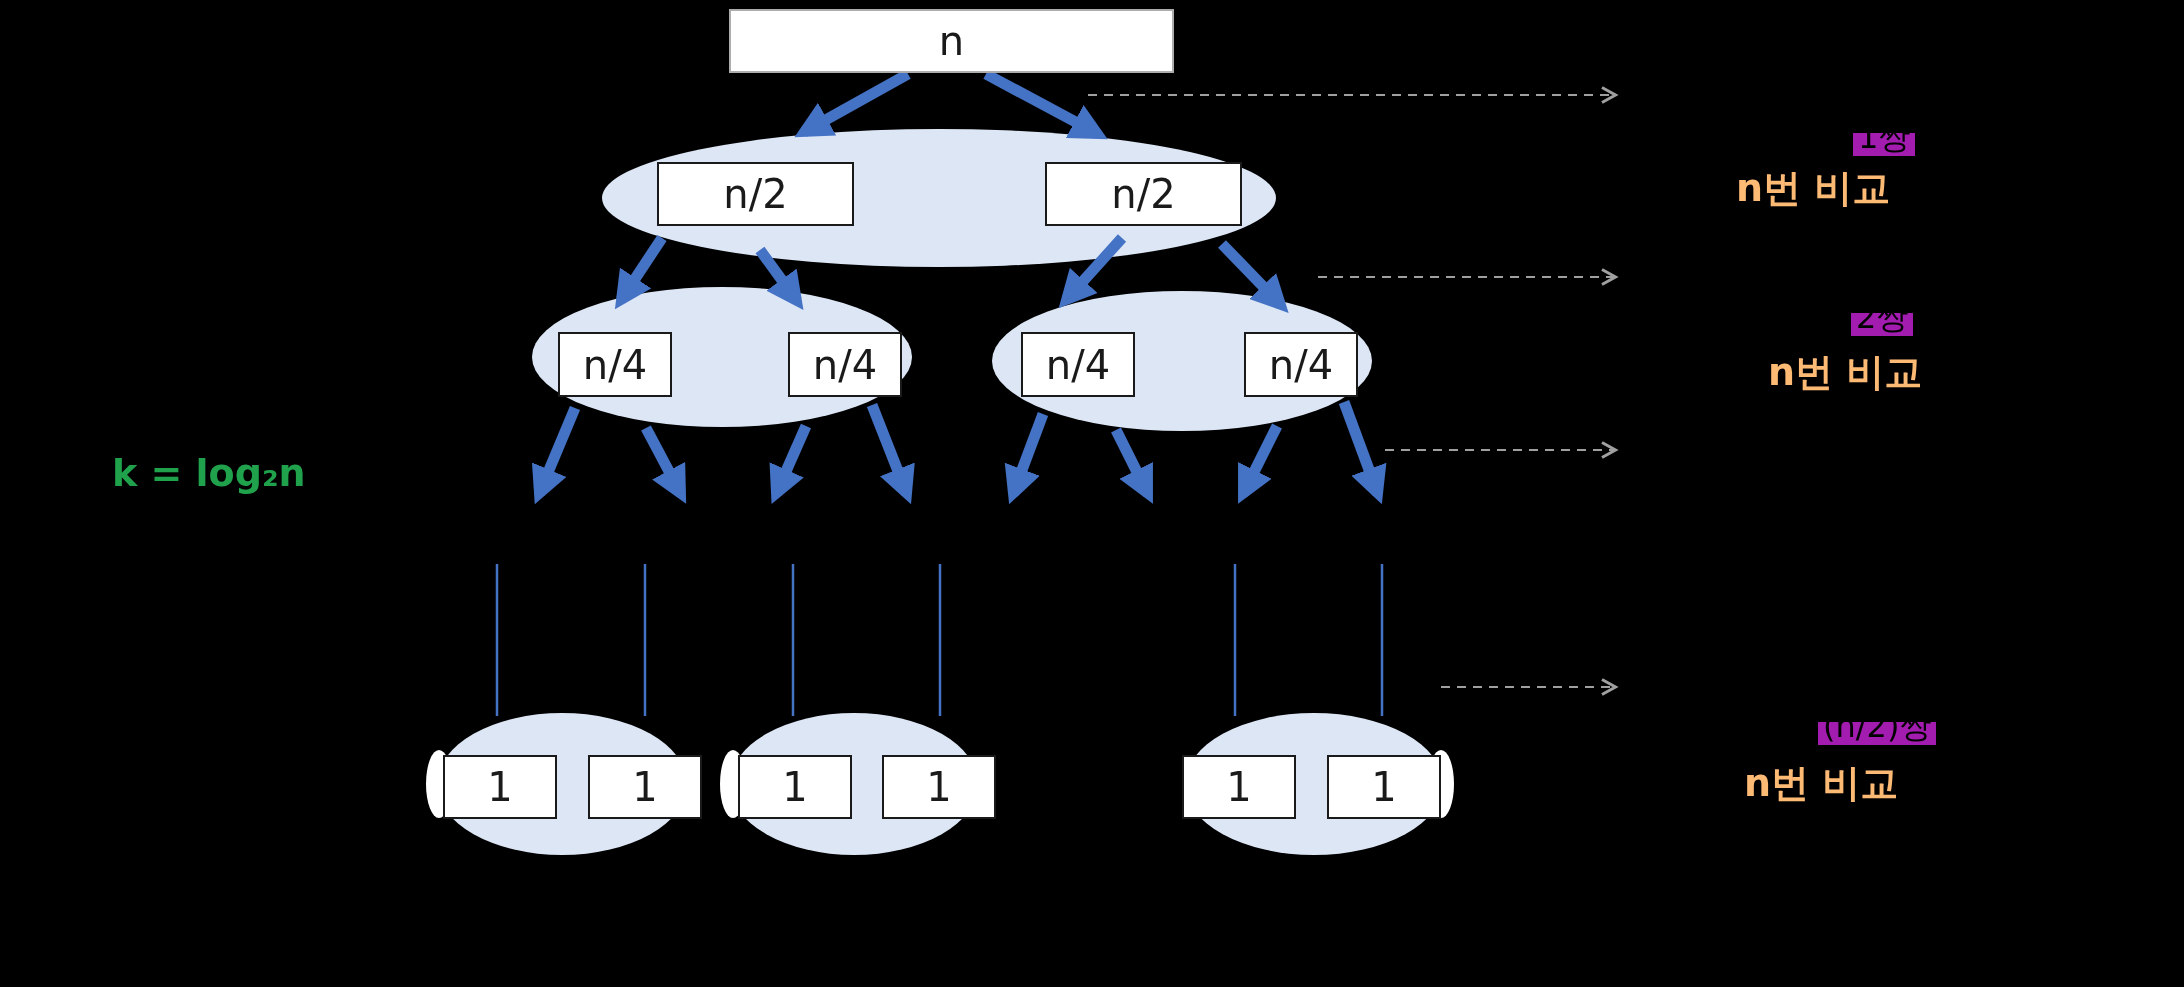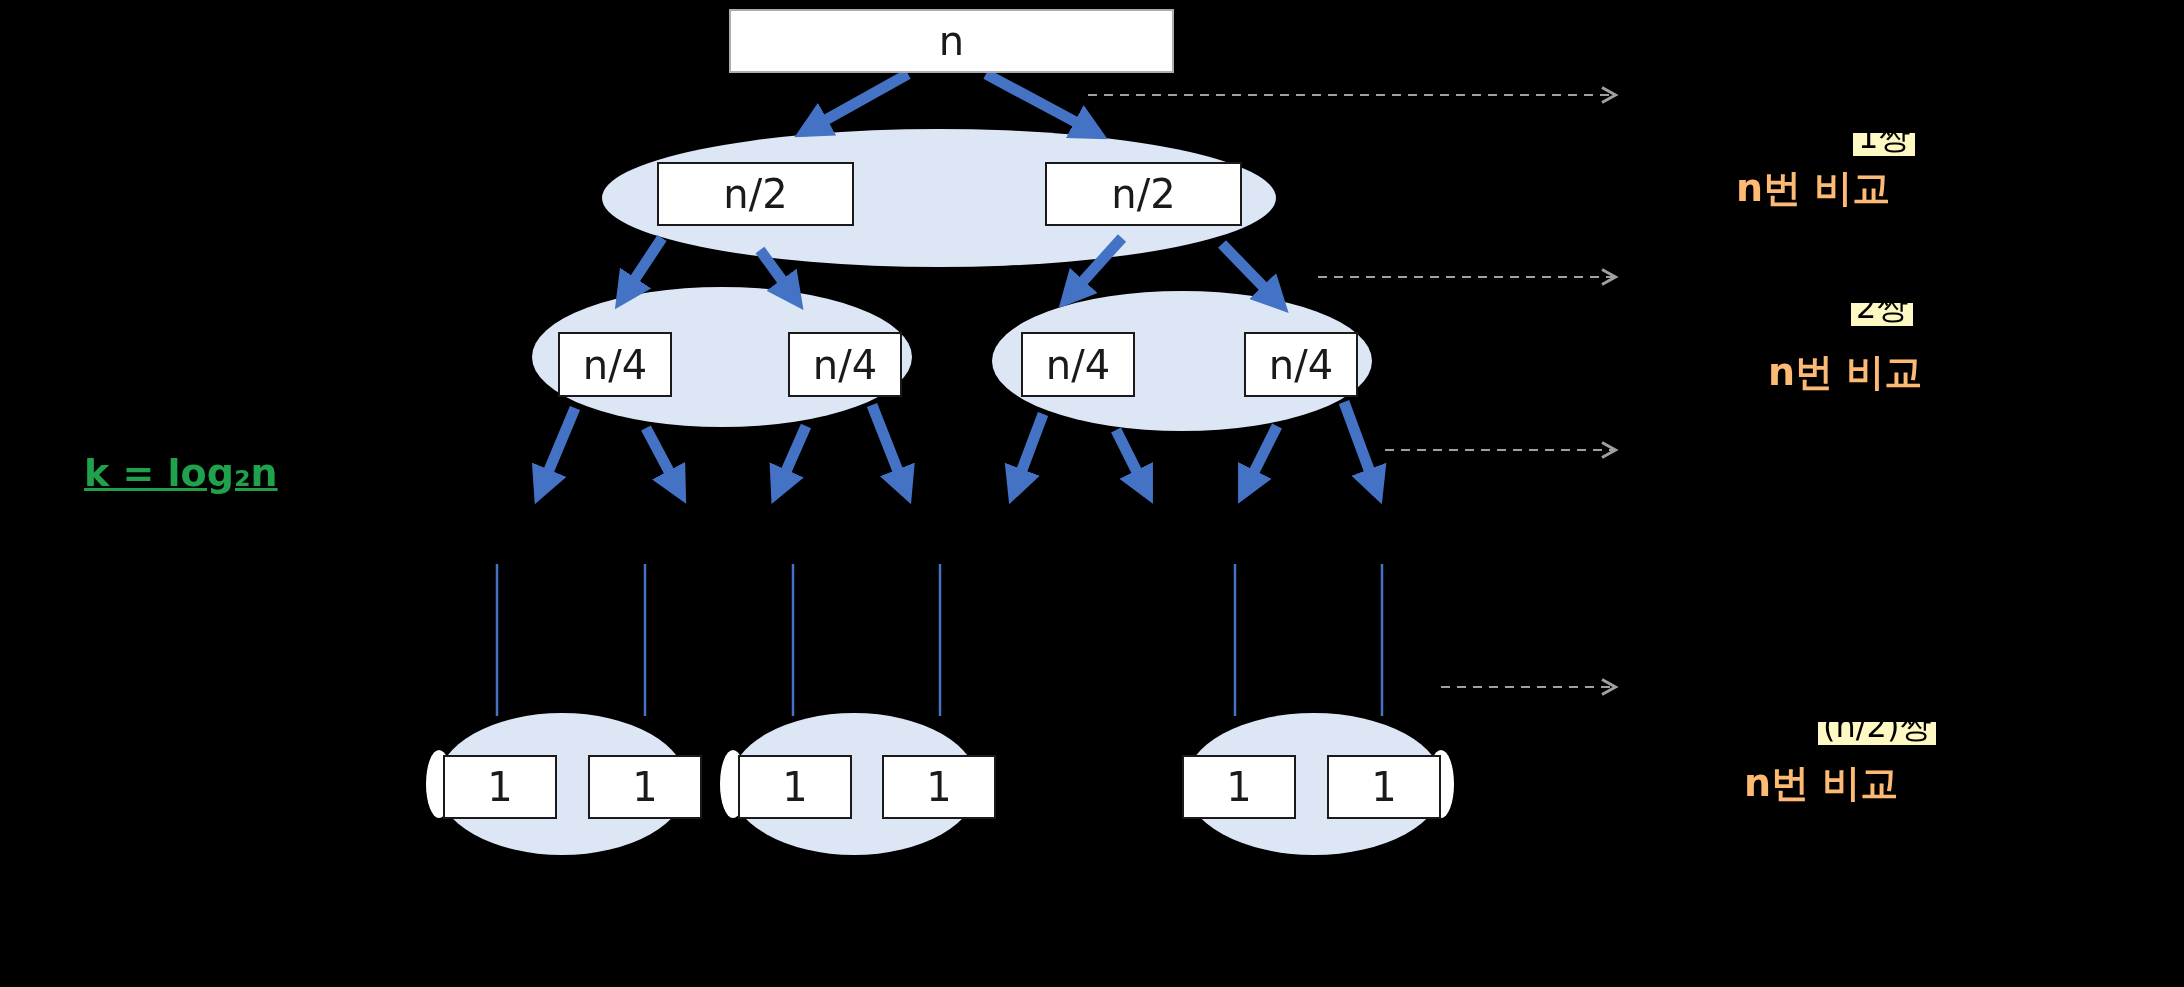--- a/index.html
+++ b/index.html
@@ -26,21 +26,21 @@
     background:#FFFFFF;
     border:2px solid #1A1A1A;
     color:#1A1A1A;
     display:flex;align-items:center;justify-content:center;
     font-size:40px;
     font-weight:400;
   }
   .node.root{border-color:#ADADAD;}
   .pair-label{
     position:absolute;
-    background:#fef9c3;
+    background:#a21caf;
     color:#000;
     font-size:32px;
     line-height:38px;
     height:23px;
     padding:0 5px;
     overflow:hidden;
     display:flex;align-items:flex-end;justify-content:center;
     white-space:nowrap;
   }
   .cmp-label{
@@ -130,24 +130,24 @@
   <div class="node" style="left:1021px;top:332px;width:110px;height:61px;">n/4</div>
   <div class="node" style="left:1244px;top:332px;width:110px;height:61px;">n/4</div>
 
   <div class="node" style="left:443px;top:755px;width:110px;height:60px;">1</div>
   <div class="node" style="left:588px;top:755px;width:110px;height:60px;">1</div>
   <div class="node" style="left:738px;top:755px;width:110px;height:60px;">1</div>
   <div class="node" style="left:882px;top:755px;width:110px;height:60px;">1</div>
   <div class="node" style="left:1182px;top:755px;width:110px;height:60px;">1</div>
   <div class="node" style="left:1327px;top:755px;width:110px;height:60px;">1</div>
 
-  <div class="formula" style="left:84px;top:451px;text-decoration:underline;">k = log₂n</div>
+  <div class="formula" style="left:112px;top:451px;">k = log₂n</div>
 
   <div class="pair-label" style="left:1853px;top:133px;">1쌍</div>
   <div class="cmp-label" style="left:1736px;top:163px;">n번 비교</div>
 
-  <div class="pair-label" style="left:1851px;top:303px;">2쌍</div>
+  <div class="pair-label" style="left:1851px;top:313px;">2쌍</div>
   <div class="cmp-label" style="left:1768px;top:347px;">n번 비교</div>
 
   <div class="pair-label" style="left:1818px;top:722px;">(n/2)쌍</div>
   <div class="cmp-label" style="left:1744px;top:758px;">n번 비교</div>
 
 </div>
 
 </body></html>

